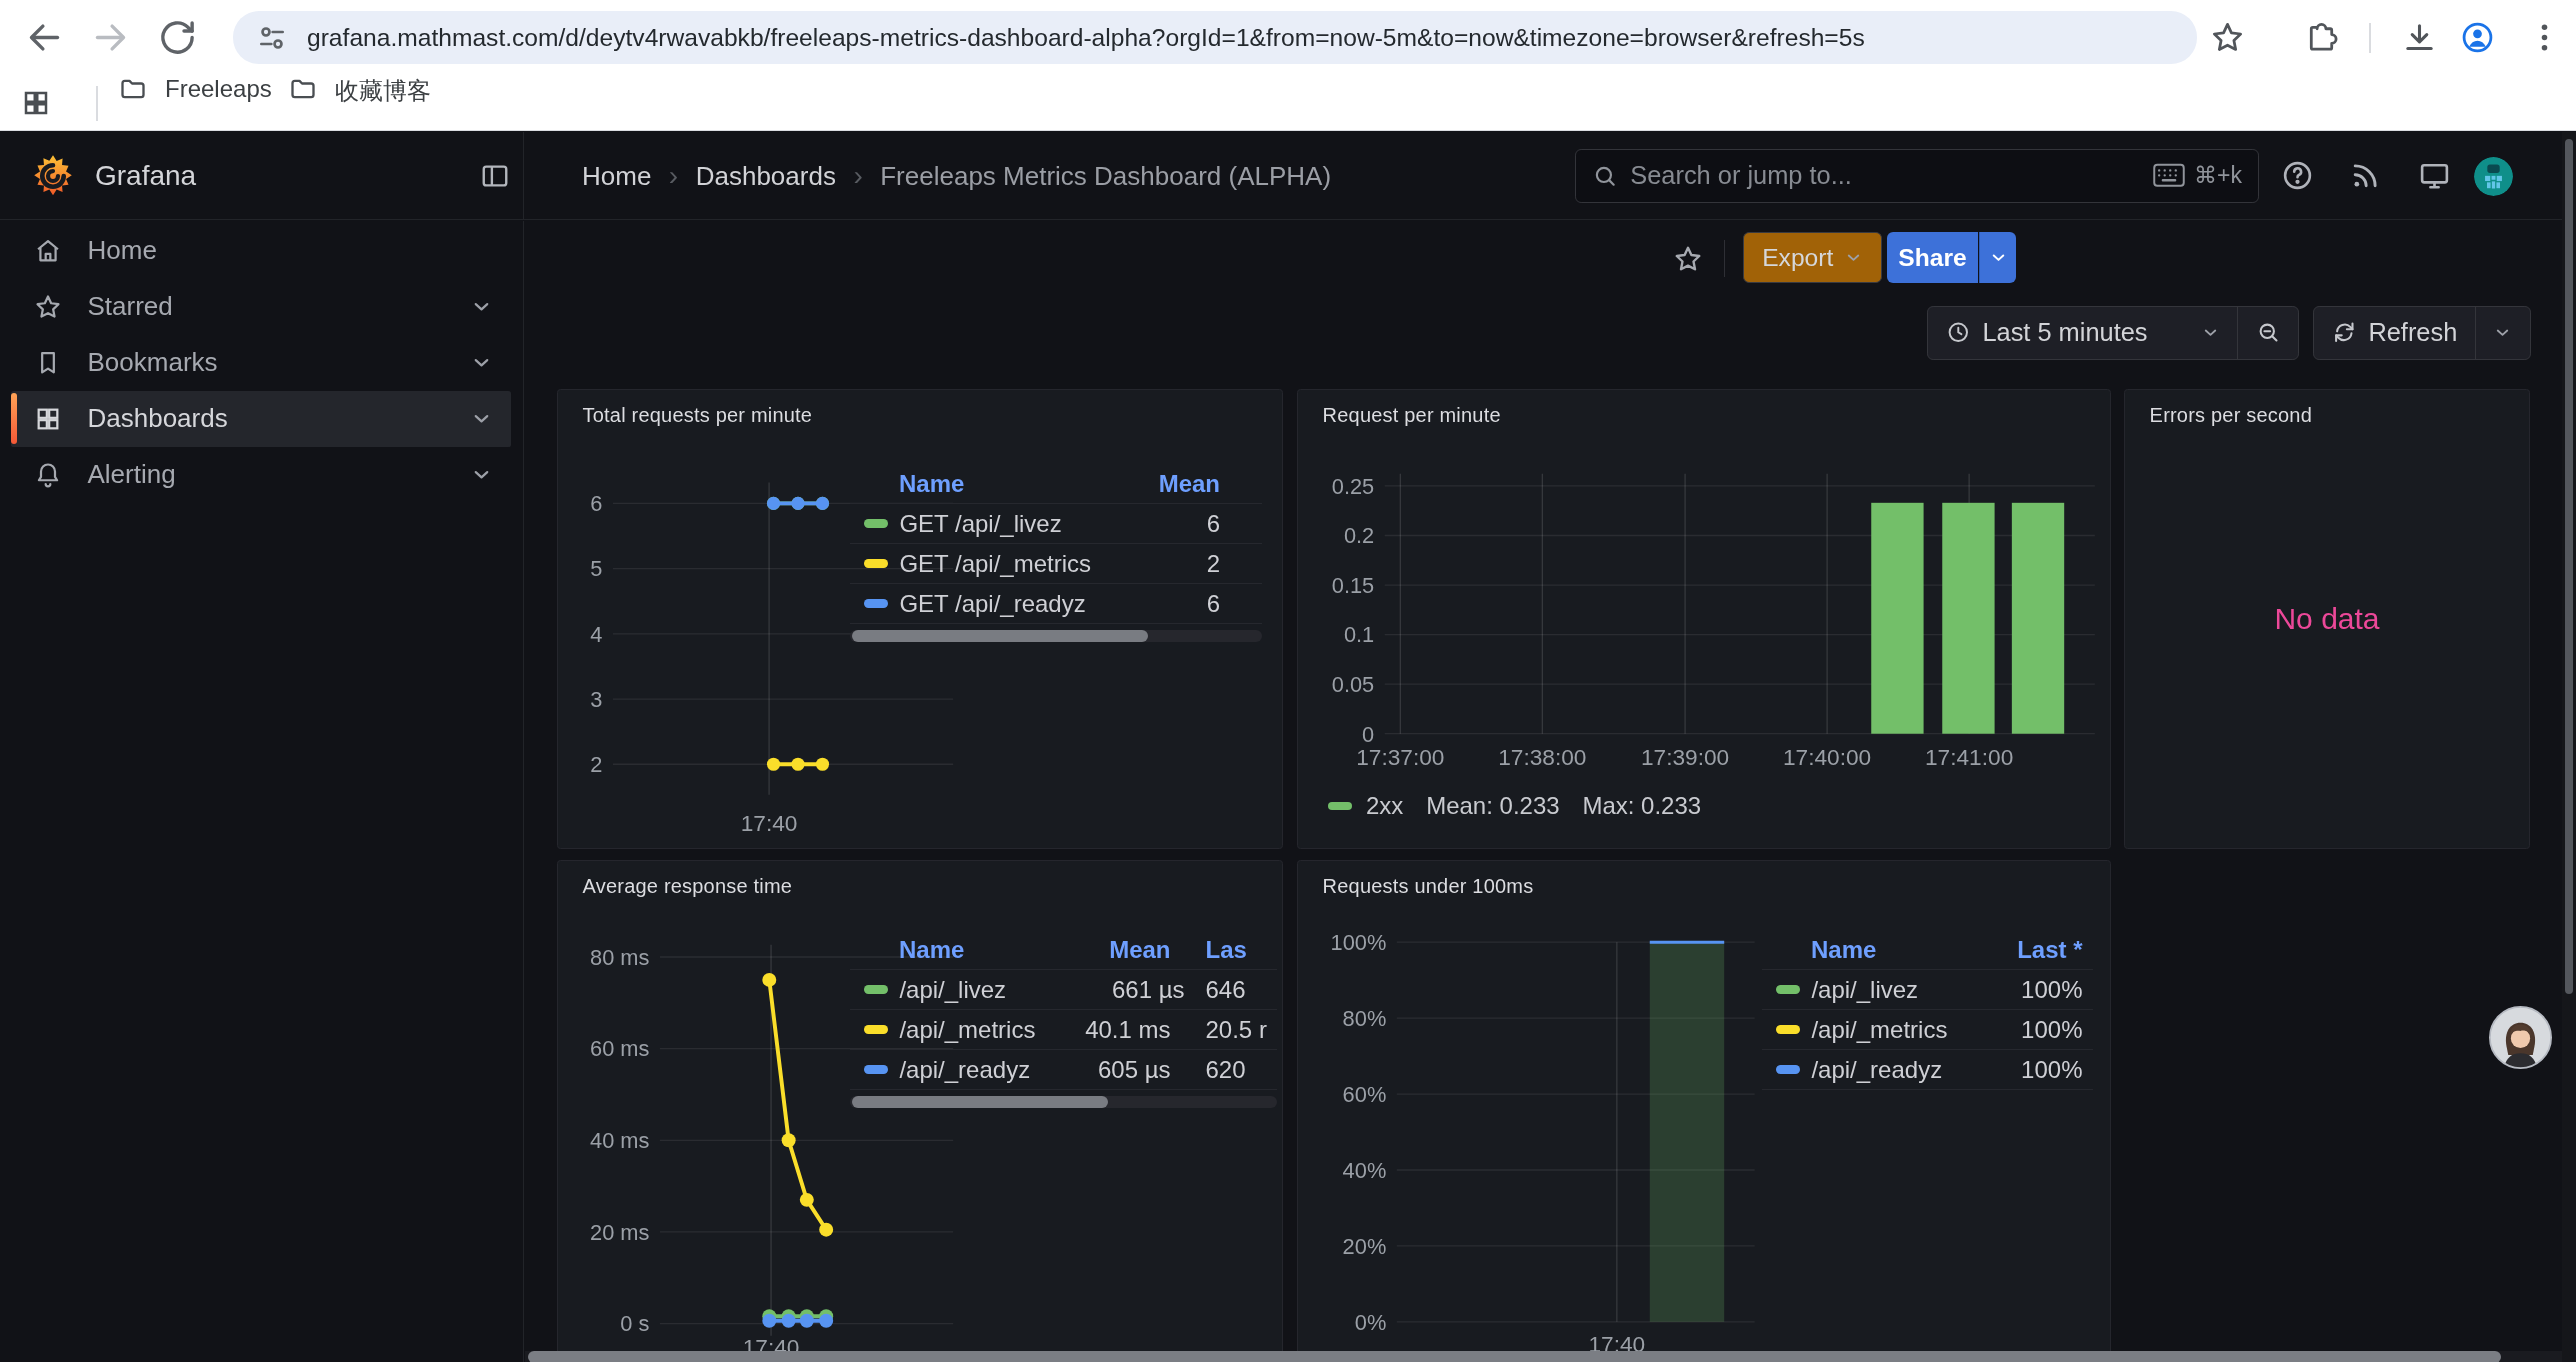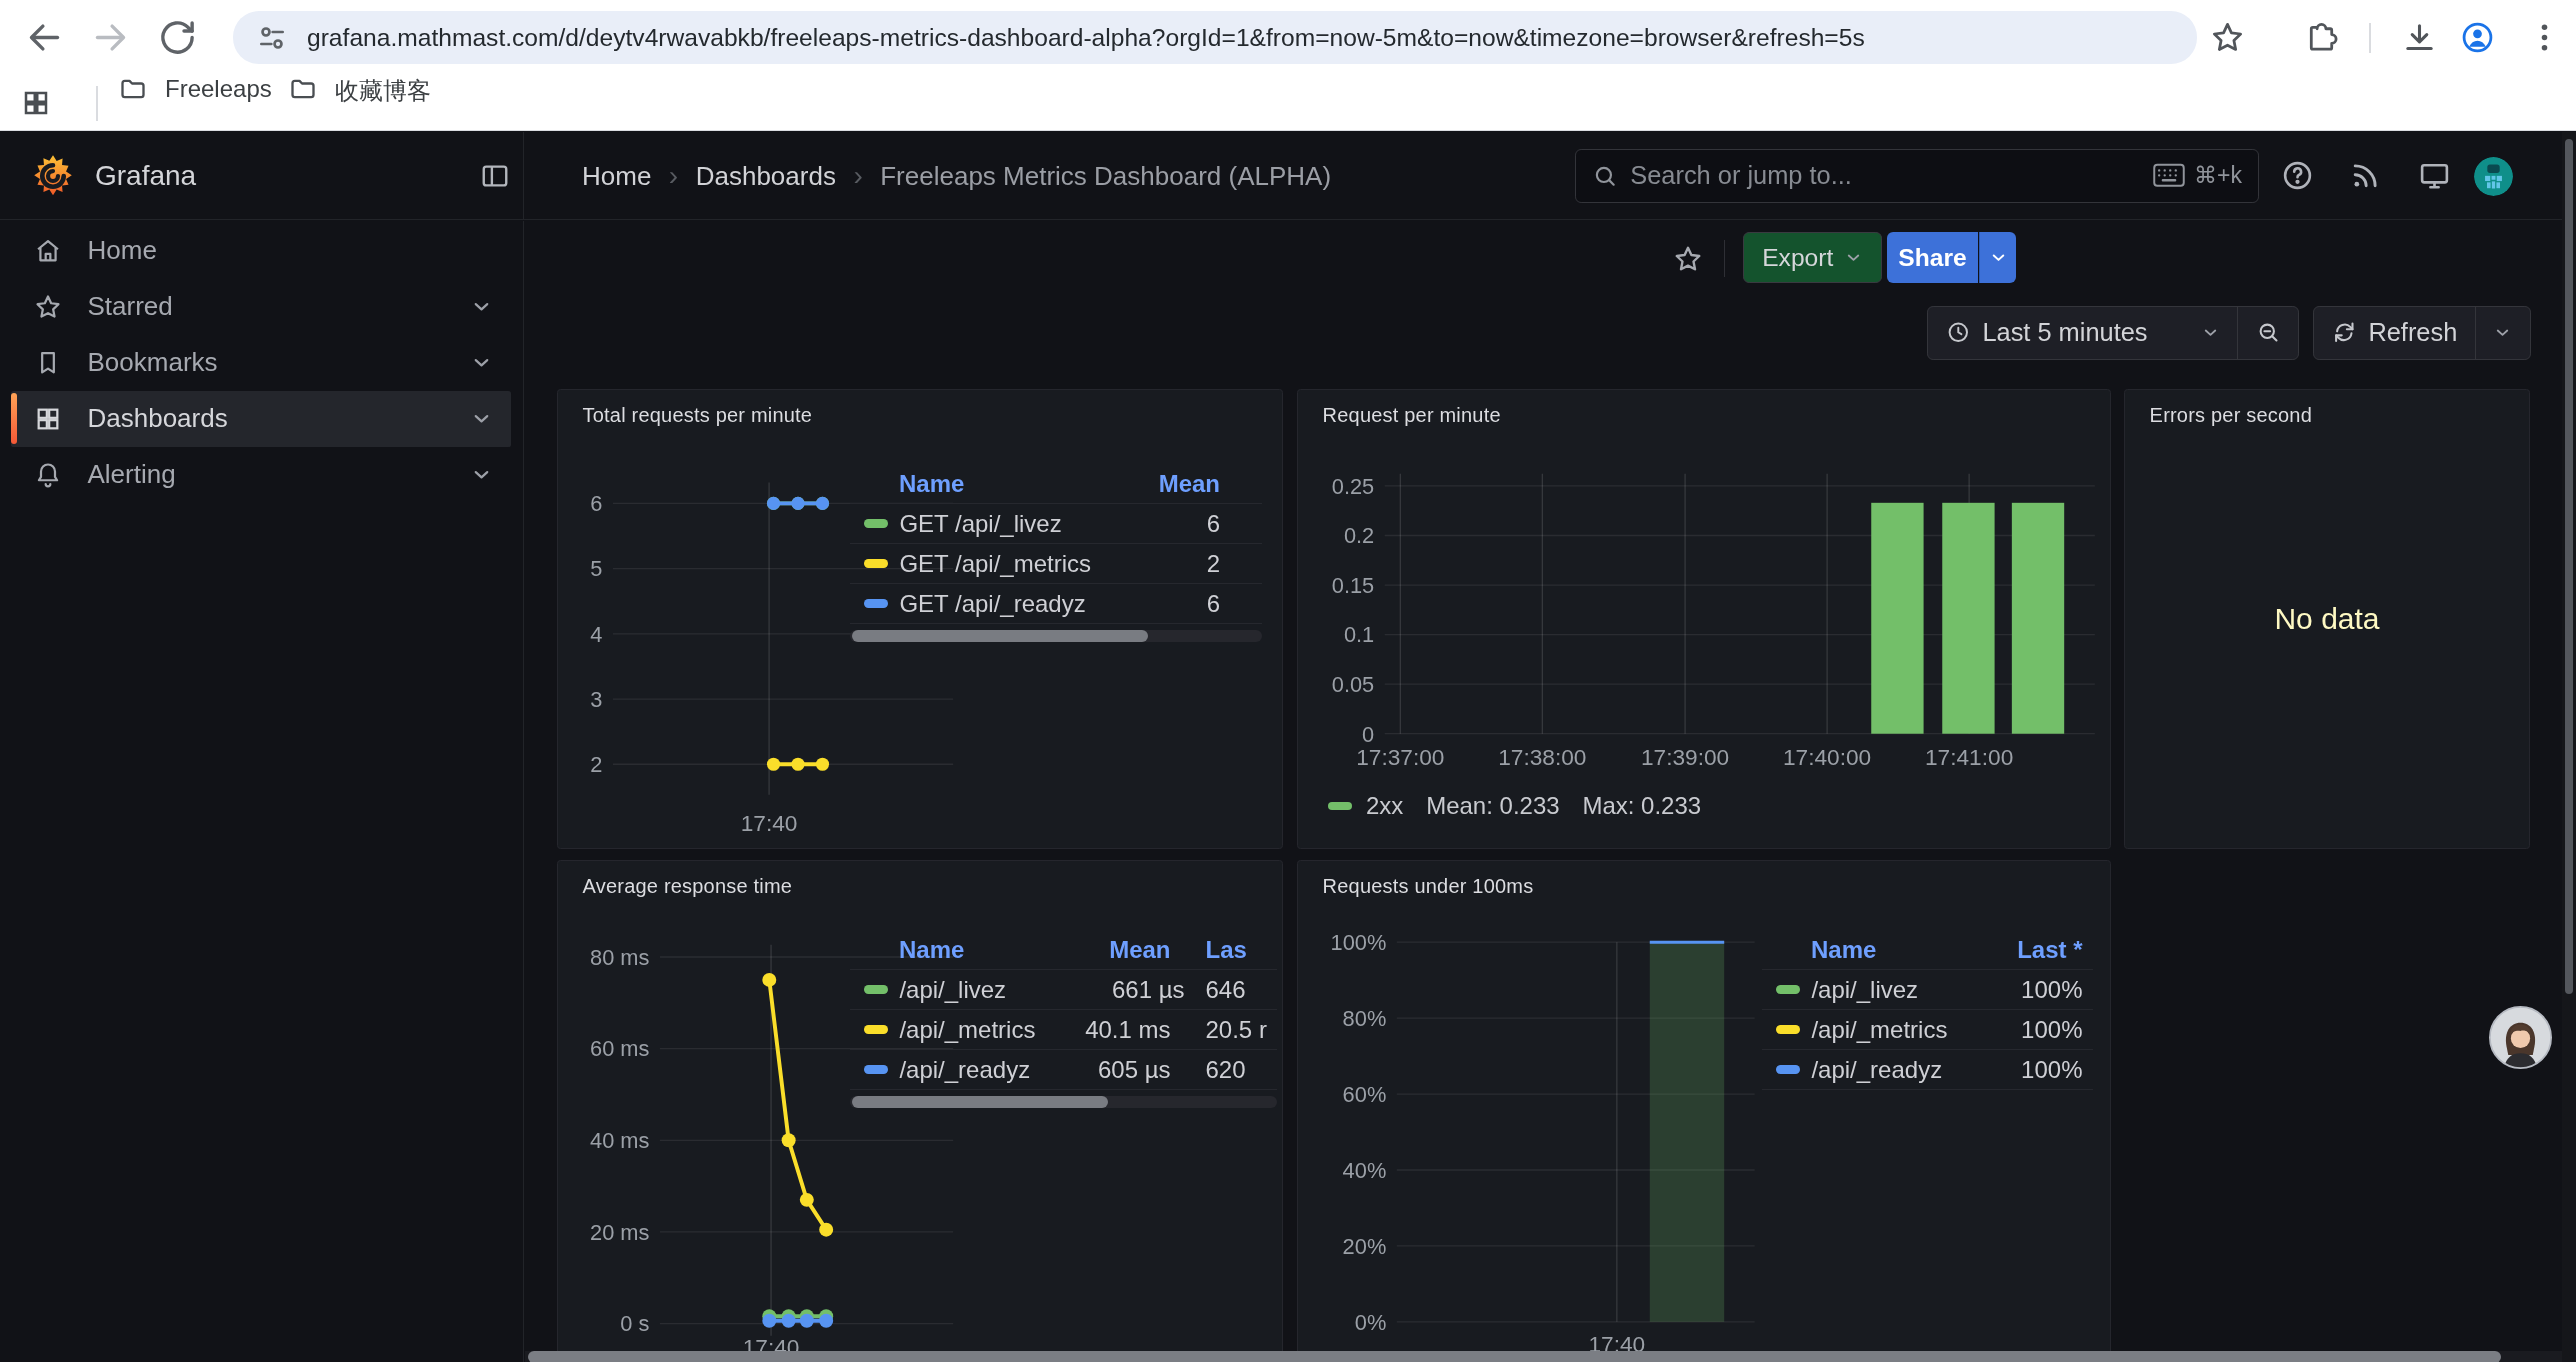--- a/index.html
+++ b/index.html
@@ -68,21 +68,21 @@
   .nav-item.active { background:#24262c; color:#d6d7db; }
   .nav-item.active::before { content:""; position:absolute; left:0; top:2.6px; bottom:2.6px; width:6.1px;
     border-radius:3.5px; background:linear-gradient(180deg,#ffa357,#f55836); }
 
   .main { position:absolute; top:89px; left:525px; right:0; bottom:0; }
 
   .dash-toolbar { position:relative; height:74px; }
   .star-ic { position:absolute; left:1148px; top:23px; width:30px; height:30px; color:#a7aab1; }
   .star-ic svg { width:100%; height:100%; }
   .dt-div { position:absolute; left:1199px; top:19px; width:0.9px; height:37px; background:#2e2f35; }
-  .btn-export { position:absolute; left:1218px; top:11.4px; width:139px; height:51px; background:#14532d;
+  .btn-export { position:absolute; left:1218px; top:11.4px; width:139px; height:51px; background:#a16207;
     border:0.9px solid #393a40; border-radius:6.1px; display:flex; align-items:center; justify-content:center;
     gap:10.5px; color:#d5d7da; font-size:24.6px; }
   .btn-export svg { width:19px; height:19px; color:#9da0a8; }
   .btn-share { position:absolute; left:1362px; top:11.4px; width:91px; height:51px; background:#3d71d9;
     border-radius:6.1px 0 0 6.1px; display:flex; align-items:center; justify-content:center; color:#ffffff;
     font-size:24.6px; font-weight:600; }
   .btn-share-chev { position:absolute; left:1454px; top:11.4px; width:37px; height:51px; background:#3d71d9;
     border-radius:0 6.1px 6.1px 0; border-left:0.9px solid #2c5bb8; display:flex; align-items:center;
     justify-content:center; color:#fff; }
   .btn-share-chev svg { width:19px; height:19px; }
@@ -100,21 +100,21 @@
   #p1 { left:32px;  top:168px; width:726px; height:460px; }
   #p2 { left:772px; top:168px; width:814px; height:460px; }
   #p3 { left:1599px;top:168px; width:406px; height:460px; }
   #p4 { left:32px;  top:639px; width:726px; height:503px; }
   #p5 { left:772px; top:639px; width:814px; height:503px; }
   .panel-title { position:absolute; left:24.6px; top:14px; font-size:20px; font-weight:500; color:#dcdde1;
     letter-spacing:0.2px; }
   svg.chart { position:absolute; left:0; top:0; width:100%; height:100%; }
   svg.chart text { font-family:"Liberation Sans","DejaVu Sans",sans-serif; }
   .nodata { position:absolute; left:0; right:0; top:50%; transform:translateY(-50%); text-align:center;
-    color:#fef9c3; font-size:30px; }
+    color:#ec4899; font-size:30px; }
 
   .legend { position:absolute; font-size:24px; color:#cfd0d5; }
   .lg-head { display:flex; align-items:center; height:39px; color:#6e9fff; font-weight:700;
     border-bottom:0.9px solid #26282e; padding-left:49px; }
   .lg-row { display:flex; align-items:center; height:40px; border-bottom:0.9px solid #26282e; padding-left:14px; }
   .lg-pill { width:24px; height:8.8px; border-radius:4.4px; margin-right:11.4px; flex:none; }
   .lg-name { flex:1; white-space:nowrap; overflow:hidden; }
   .lg-col { white-space:nowrap; overflow:hidden; flex:none; }
   .lg-scroll { height:12.3px; border-radius:6.1px; background:#26272d; margin-top:6.1px; position:relative; }
   .lg-thumb { position:absolute; left:1.8px; top:0; height:12.3px; border-radius:6.1px; background:#797c82; }

